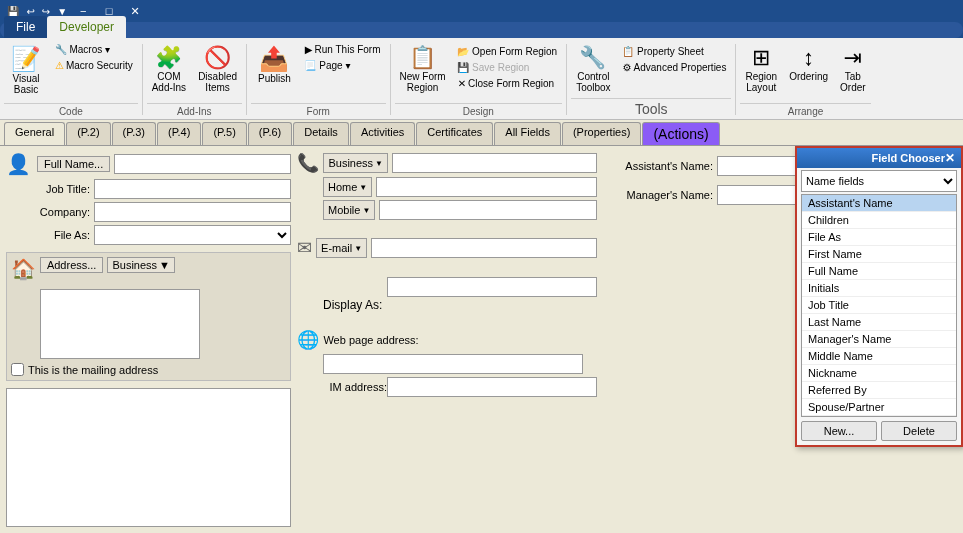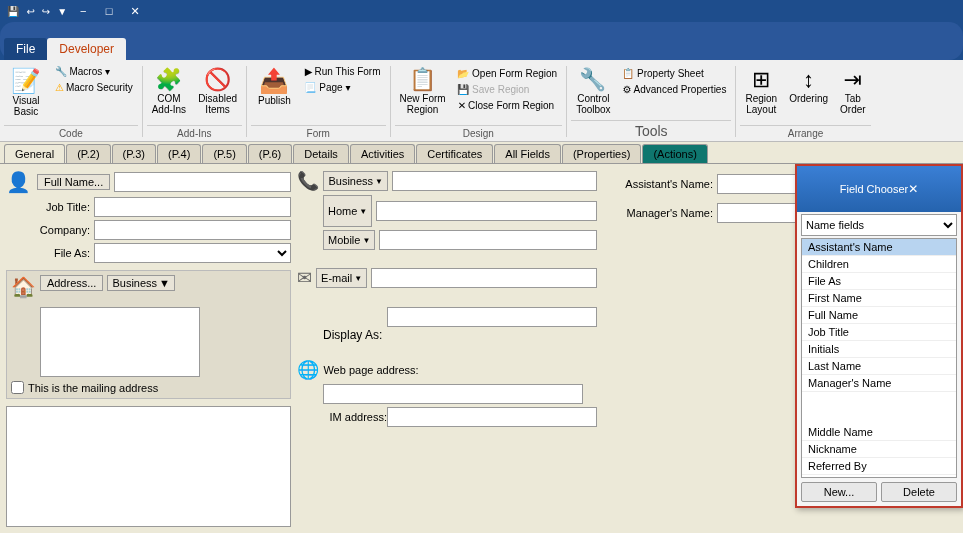--- a/index.html
+++ b/index.html
@@ -1,21 +1,21 @@
 <!DOCTYPE html>
 <html><head>
   <meta charset="utf-8">
   <style>
     * { margin: 0; padding: 0; box-sizing: border-box; }
     body { font-family: 'Segoe UI', Tahoma, sans-serif; font-size: 11px; background: #f0f0f0; width: 963px; height: 533px; overflow: hidden; }
 
     
-    .ribbon-tabs { background: #2b579a; height: 38px; display: flex; align-items: flex-end; padding-left: 4px; border-radius: 14px; }
+    .ribbon-tabs { background: #2b579a; height: 16px; display: flex; align-items: flex-end; padding-left: 4px; border-radius: 14px; }
     .ribbon-tab { padding: 4px 12px; color: white; font-size: 12px; cursor: pointer; border-radius: 3px 3px 0 0; }
-    .ribbon-tab.active { background: #f0f0f0; color: #c2410c; }
+    .ribbon-tab.active { background: #f0f0f0; color: #4d7c0f; }
 
     .page-wrapper { background: #c9c9c9; height: 533px; width: 963px; overflow: hidden; display: flex; flex-direction: column; }
 
     .app-chrome { background: #1e4d8c; display: flex; flex-direction: column; }
     .window-titlebar { display: flex; align-items: center; height: 22px; }
     .qa-toolbar { display: flex; align-items: center; height: 22px; padding-left: 4px; gap: 1px; }
     .qa-btn { color: white; font-size: 10px; padding: 1px 3px; cursor: pointer; }
 
     .window-title-text { flex: 1; text-align: center; color: white; font-size: 12px; font-weight: normal; }
     .win-controls { display: flex; }
@@ -185,21 +185,21 @@
       <div style="padding:3px 10px; border:1px solid #999; border-bottom:none; background:#ddd8c8; cursor:pointer; border-radius:3px 3px 0 0; font-size:11px;">(P.2)</div>
       <div style="padding:3px 10px; border:1px solid #999; border-bottom:none; background:#ddd8c8; cursor:pointer; border-radius:3px 3px 0 0; font-size:11px;">(P.3)</div>
       <div style="padding:3px 10px; border:1px solid #999; border-bottom:none; background:#ddd8c8; cursor:pointer; border-radius:3px 3px 0 0; font-size:11px;">(P.4)</div>
       <div style="padding:3px 10px; border:1px solid #999; border-bottom:none; background:#ddd8c8; cursor:pointer; border-radius:3px 3px 0 0; font-size:11px;">(P.5)</div>
       <div style="padding:3px 10px; border:1px solid #999; border-bottom:none; background:#ddd8c8; cursor:pointer; border-radius:3px 3px 0 0; font-size:11px;">(P.6)</div>
       <div style="padding:3px 10px; border:1px solid #999; border-bottom:none; background:#ddd8c8; cursor:pointer; border-radius:3px 3px 0 0; font-size:11px;">Details</div>
       <div style="padding:3px 10px; border:1px solid #999; border-bottom:none; background:#ddd8c8; cursor:pointer; border-radius:3px 3px 0 0; font-size:11px;">Activities</div>
       <div style="padding:3px 10px; border:1px solid #999; border-bottom:none; background:#ddd8c8; cursor:pointer; border-radius:3px 3px 0 0; font-size:11px;">Certificates</div>
       <div style="padding:3px 10px; border:1px solid #999; border-bottom:none; background:#ddd8c8; cursor:pointer; border-radius:3px 3px 0 0; font-size:11px;">All Fields</div>
       <div style="padding:3px 10px; border:1px solid #999; border-bottom:none; background:#ddd8c8; cursor:pointer; border-radius:3px 3px 0 0; font-size:11px;">(Properties)</div>
-      <div style="padding:3px 10px; border:1px solid #999; border-bottom:none; background:#0f766e; cursor:pointer; border-radius:3px 3px 0 0; font-size:11px;">(Actions)</div>
+      <div style="padding:3px 10px; border:1px solid #999; border-bottom:none; background:#8b5cf6; cursor:pointer; border-radius:3px 3px 0 0; font-size:14px;">(Actions)</div>
     </div>
 
     <div style="display:flex; flex:1; padding:6px; gap:6px; position:relative; overflow:hidden;">
 
       <div style="display:flex; flex-direction:column; gap:3px; width:285px;">
 
         <div style="display:flex; align-items:center; gap:4px;">
           <span style="font-size:20px; color:#666; margin-right:2px;">👤</span>
           <button style="background:#e8e4d8; border:1px solid #999; padding:1px 6px; font-size:11px; cursor:pointer; white-space:nowrap;">Full Name...</button>
           <input type="text" style="flex: 1 1 0%; height: 20px; border: 1px solid rgb(153, 153, 153); padding: 1px 3px; font-size: 11px; background: white;" value="">
@@ -247,21 +247,21 @@
         <div style="display:flex; align-items:center; gap:4px;">
           <span style="font-size:18px; color:#666;">📞</span>
           <div style="display:flex; align-items:center; gap:0; border:1px solid #999; background:#e8e4d8; height:20px; cursor:pointer; padding:0 4px; font-size:11px;">
             <span>Business</span>
             <span style="font-size:8px; margin-left:2px;">▼</span>
           </div>
           <input type="text" style="flex: 1 1 0%; height: 20px; border: 1px solid rgb(153, 153, 153); padding: 1px 3px; font-size: 11px; background: white;">
         </div>
 
         <div style="display:flex; align-items:center; gap:4px; padding-left:26px;">
-          <div style="display:flex; align-items:center; gap:0; border:1px solid #999; background:#e8e4d8; height:32px; cursor:pointer; padding:0 4px; font-size:11px;">
+          <div style="display:flex; align-items:center; gap:0; border:1px solid #999; background:#e8e4d8; height:20px; cursor:pointer; padding:0 4px; font-size:11px;">
             <span>Home</span>
             <span style="font-size:8px; margin-left:2px;">▼</span>
           </div>
           <input type="text" style="flex: 1 1 0%; height: 20px; border: 1px solid rgb(153, 153, 153); padding: 1px 3px; font-size: 11px; background: white;">
         </div>
 
         <div style="display:flex; align-items:center; gap:4px; padding-left:26px;">
           <div style="display:flex; align-items:center; gap:0; border:1px solid #999; background:#e8e4d8; height:20px; cursor:pointer; padding:0 4px; font-size:11px;">
             <span>Mobile</span>
             <span style="font-size:8px; margin-left:2px;">▼</span>
@@ -300,37 +300,37 @@
           <label style="font-size:11px; min-width:110px; text-align:right;">Assistant's Name:</label>
           <input type="text" style="flex: 1 1 0%; height: 20px; border: 1px solid rgb(153, 153, 153); padding: 1px 3px; font-size: 11px; background: white; max-width: 130px;">
         </div>
         <div style="display:flex; align-items:center; gap:4px;">
           <label style="font-size:11px; min-width:110px; text-align:right;">Manager's Name:</label>
           <input type="text" style="flex: 1 1 0%; height: 20px; border: 1px solid rgb(153, 153, 153); padding: 1px 3px; font-size: 11px; background: white; max-width: 130px;">
         </div>
       </div>
 
       <div style="position:absolute; right:0; top:0; width:168px; background:#f5f5f5; border:2px solid #c0392b; box-shadow:2px 2px 6px rgba(0,0,0,0.3); z-index:100;">
-        <div style="background:linear-gradient(to bottom, #3a7fd5, #2563ae); color:white; padding:16px 6px; font-size:11px; font-weight:normal; display:flex; justify-content:center; align-items:center;">
+        <div style="background:linear-gradient(to bottom, #3a7fd5, #2563ae); color:white; padding:3px 6px; font-size:11px; font-weight:bold; display:flex; justify-content:flex-end; align-items:center;">
           <span>Field Chooser</span>
           <span style="cursor:pointer; font-size:12px;">✕</span>
         </div>
         <div style="padding:2px 4px;">
           <select style="width:100%; height:22px; border:1px solid #999; font-size:11px; background:white; margin-bottom:2px;"><option>Name fields</option></select>
           <div style="border:1px solid #999; background:white; max-height:240px; overflow-y:auto;">
             <div style="padding:2px 6px; font-size:11px; cursor:pointer; background:#b8d4f0; border-bottom:1px solid #eee;">Assistant's Name</div>
             <div style="padding:2px 6px; font-size:11px; cursor:pointer; border-bottom:1px solid #eee;">Children</div>
             <div style="padding:2px 6px; font-size:11px; cursor:pointer; border-bottom:1px solid #eee;">File As</div>
             <div style="padding:2px 6px; font-size:11px; cursor:pointer; border-bottom:1px solid #eee;">First Name</div>
             <div style="padding:2px 6px; font-size:11px; cursor:pointer; border-bottom:1px solid #eee;">Full Name</div>
+            <div style="padding:2px 6px; font-size:11px; cursor:pointer; border-bottom:1px solid #eee;">Initials</div>
             <div style="padding:2px 6px; font-size:11px; cursor:pointer; border-bottom:1px solid #eee;">Job Title</div>
-            <div style="padding:2px 6px; font-size:11px; cursor:pointer; border-bottom:1px solid #eee;">Initials</div>
             <div style="padding:2px 6px; font-size:11px; cursor:pointer; border-bottom:1px solid #eee;">Last Name</div>
             <div style="padding:2px 6px; font-size:11px; cursor:pointer; border-bottom:1px solid #eee;">Manager's Name</div>
-            <div style="padding:2px 6px; font-size:11px; cursor:pointer; border-bottom:1px solid #eee;margin-top:32px;">Middle Name</div>
+            <div style="padding:2px 6px; font-size:11px; cursor:pointer; border-bottom:1px solid #eee;">Middle Name</div>
             <div style="padding:2px 6px; font-size:11px; cursor:pointer; border-bottom:1px solid #eee;">Nickname</div>
             <div style="padding:2px 6px; font-size:11px; cursor:pointer; border-bottom:1px solid #eee;">Referred By</div>
             <div style="padding:2px 6px; font-size:11px; cursor:pointer; border-bottom:1px solid #eee;">Spouse/Partner</div>
           </div>
           <div style="display:flex; gap:4px; padding:4px 0 2px;">
             <button style="flex:1; padding:3px 4px; border:1px solid #999; background:#e8e8e8; cursor:pointer; font-size:11px; border-radius:2px;">New...</button>
             <button style="flex:1; padding:3px 4px; border:1px solid #999; background:#e8e8e8; cursor:pointer; font-size:11px; border-radius:2px;">Delete</button>
           </div>
         </div>
       </div>

